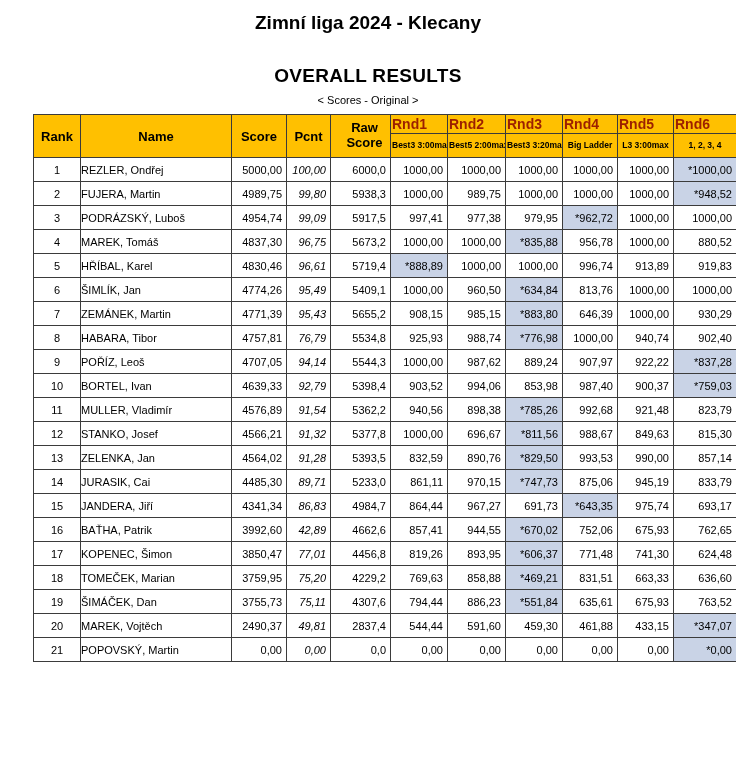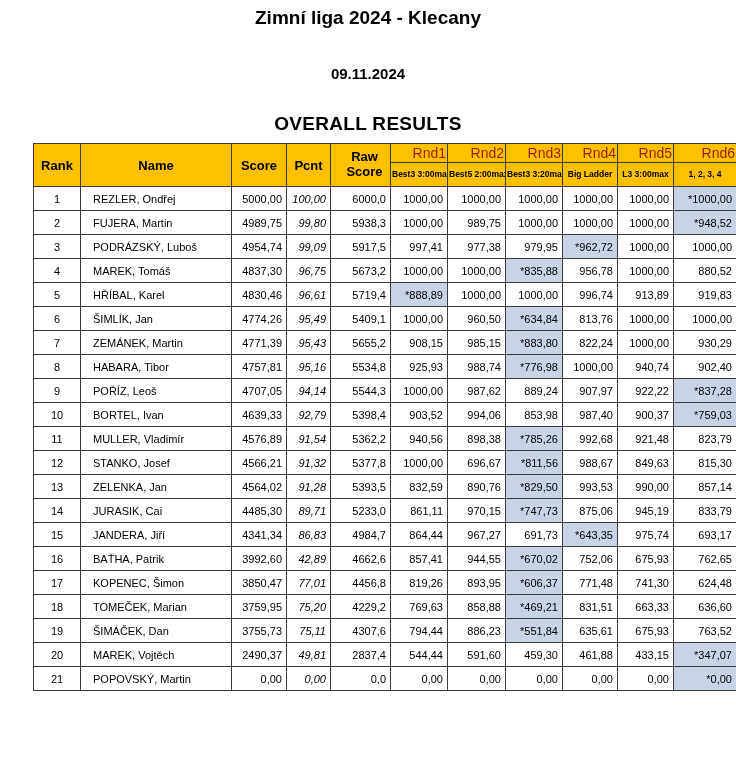--- a/index.html
+++ b/index.html
@@ -11,21 +11,21 @@
     font-family: "Liberation Sans", sans-serif;
     color: #000;
     overflow: hidden;
   }
   .page { width: 736px; }
 
   .title {
     text-align: center;
     font-size: 19px;
     font-weight: bold;
-    padding-top: 7px;
+    margin-top: 12px;
   }
   .date-line {
     text-align: center;
     font-size: 15px;
     font-weight: bold;
     margin-top: 36px;
   }
   .loc-line {
     text-align: center;
     font-size: 15px;
@@ -62,54 +62,54 @@
     border-color: #222;
   }
   th.main-h {
     font-size: 13px;
     font-weight: bold;
     color: #000;
     text-align: center;
   }
   th.rnd-h {
     font-size: 14px;
-    font-weight: normal;
+    font-weight: bold;
     color: var(--rnd-color, #9C1F00);
-    text-align: right;
+    text-align: left;
     height: 14px;
   }
   th.rnd-sub {
     font-size: 8.5px;
     font-weight: bold;
     color: #000;
     text-align: center;
     white-space: pre-line;
     line-height: 1.2;
     height: 24px;
   }
   tbody td {
     height: 24px;
     font-size: 11px;
     padding: 0 4px;
     background: #fff;
   }
   td.rank { text-align: center; padding: 0 2px; }
-  td.name { text-align: left; padding-left: 12px; }
+  td.name { text-align: left; padding-left: 0; }
   td.num  { text-align: right; }
   td.pcnt { font-style: italic; }
   td.hl   { background: var(--hl-bg, #C9D3E6); }
 </style>
 </head>
 <body>
 
 <div class="page">
 
   <div class="title">Zimní liga 2024 - Klecany</div>
-  <div class="date-line">09.11.2024</div>
   <div class="section-title">OVERALL RESULTS</div>
+  <div class="scores-note">&lt; Scores - Original &gt;</div>
 
   <table class="results">
     <colgroup>
       <col style="width:47px">
         <col style="width:151px">
         <col style="width:55px">
       <col style="width:44px">
         <col style="width:60px">
         <col style="width:57px">
       <col style="width:58px">
@@ -225,29 +225,29 @@
         </tr>
         <tr>
           <td class="rank">7</td>
           <td class="name">ZEMÁNEK, Martin</td>
           <td class="num">4771,39</td>
           <td class="num pcnt">95,43</td>
           <td class="num">5655,2</td>
           <td class="num">908,15</td>
           <td class="num">985,15</td>
           <td class="num hl">*883,80</td>
-          <td class="num">822,24</td>
+          <td class="num">646,39</td>
           <td class="num">1000,00</td>
           <td class="num">930,29</td>
         </tr>
         <tr>
           <td class="rank">8</td>
           <td class="name">HABARA, Tibor</td>
           <td class="num">4757,81</td>
-          <td class="num pcnt">95,16</td>
+          <td class="num pcnt">76,79</td>
           <td class="num">5534,8</td>
           <td class="num">925,93</td>
           <td class="num">988,74</td>
           <td class="num hl">*776,98</td>
           <td class="num">1000,00</td>
           <td class="num">940,74</td>
           <td class="num">902,40</td>
         </tr>
         <tr>
           <td class="rank">9</td>

